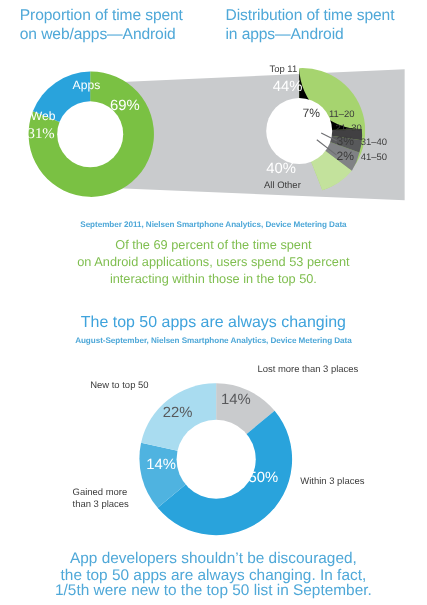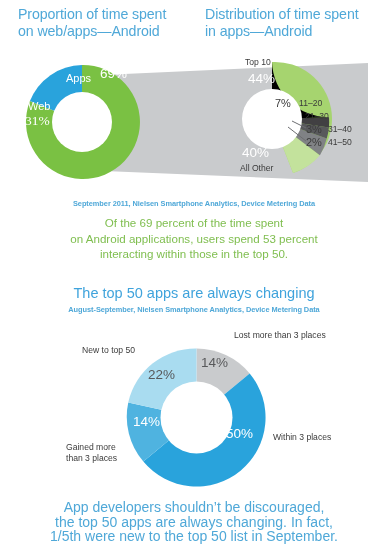--- a/index.html
+++ b/index.html
@@ -98,21 +98,21 @@
 
   <div class="abs" style="left:22px; top:62px; width:120px; height:120px;">
     <svg width="120" height="120" viewBox="0 0 120 120" xmlns="http://www.w3.org/2000/svg">
 
       <path d="M 60 3 A 57 57 0 1 1 7.93 39.08 L 60 60 Z" fill="#7AC143"></path>
 
       <path d="M 7.93 39.08 A 57 57 0 0 1 60 3 L 60 60 Z" fill="#29A3DC"></path>
       <circle cx="60" cy="60" r="30" fill="#ffffff"></circle>
     </svg>
   </div>
-  <div class="abs lbl lbl-in-white v-big" style="left:100px; top:66px;">69%</div>
+  <div class="abs lbl lbl-in-white v-big" style="left:100px; top:88px;">69%</div>
   <div class="abs lbl lbl-in-white v-mid" style="left:66px; top:72px;">Apps</div>
   <div class="abs lbl lbl-in-white v-big" style="left:25px; top:113px;font-family:Liberation Serif, serif;">31%</div>
   <div class="abs lbl lbl-in-white v-mid" style="left:28px; top:100px;">Web</div>
 
   <div class="abs" style="left:212px; top:59px; width:120px; height:120px;">
     <svg width="120" height="120" viewBox="0 0 120 120" xmlns="http://www.w3.org/2000/svg">
 
       <path d="M 60 3 A 57 57 0 0 1 81.07 113.98 L 60 60 Z" fill="#A6D46F"></path>
 
       <path d="M 81.07 113.98 A 57 57 0 0 0 107.93 96.34 L 60 60 Z" fill="#C3E29C"></path>
@@ -120,21 +120,21 @@
       <path d="M 107.93 96.34 A 57 57 0 0 0 114.75 79.56 L 60 60 Z" fill="#808285"></path>
 
       <path d="M 114.75 79.56 A 57 57 0 0 0 116.92 68.41 L 60 60 Z" fill="#58595B"></path>
 
       <path d="M 116.92 68.41 A 57 57 0 0 0 116.98 58.25 L 60 60 Z" fill="#414042"></path>
 
       <path d="M 116.98 58.25 A 57 57 0 0 1 60 3 L 60 60 Z" fill="#000000"></path>
       <circle cx="60" cy="60" r="30" fill="#ffffff"></circle>
     </svg>
   </div>
-  <div class="abs lbl n-mid" style="left:245px; top:57px;">Top 10</div>
+  <div class="abs lbl n-mid" style="left:245px; top:57px;">Top 11</div>
   <div class="abs lbl lbl-in-white v-big" style="left:248px; top:71px;">44%</div>
 
   <div class="abs lbl lbl-out-dark v-mid" style="left:275px; top:97px;">7%</div>
   <div class="abs lbl n-mid" style="left:299px; top:98px;">11–20</div>
 
   <div class="abs lbl lbl-in-white v-mid" style="left:284px; top:110px;">4%</div>
   <div class="abs lbl n-mid" style="left:305px; top:111px;">21–30</div>
 
   <div class="abs lbl lbl-out-dark v-mid" style="left:306px; top:123px;">3%</div>
   <div class="abs lbl n-mid" style="left:328px; top:124px;">31–40</div>

